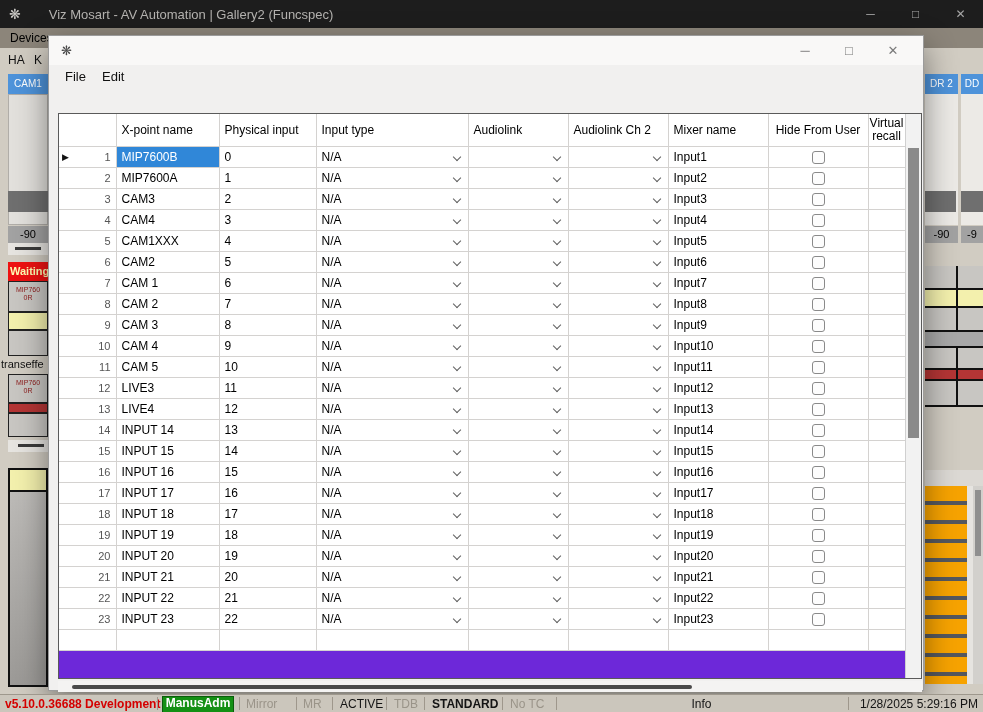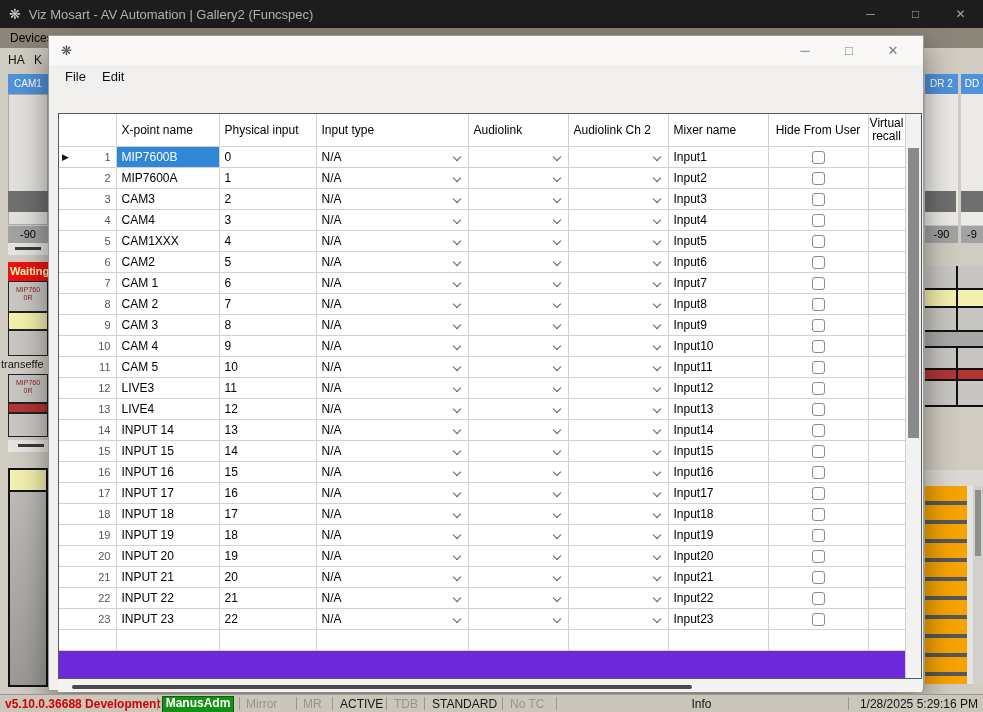--- a/index.html
+++ b/index.html
@@ -2,21 +2,21 @@
 <html><head>
 <meta charset="utf-8">
 <style>
 *{box-sizing:border-box;margin:0;padding:0}
 html,body{width:983px;height:712px}
 body{font-family:"Liberation Sans",sans-serif;position:relative;overflow:hidden;background:#d1ccc2}
 
 
 .main-titlebar{position:absolute;left:0;top:0;width:983px;height:28px;background:#1d1d1d;color:#b5b3b0;display:flex;align-items:center}
 .main-app-icon{margin-left:9px;font-size:14px;color:#cfcdc9}
-.main-title{margin-left:8px;font-size:13px}
+.main-title{margin-left:28px;font-size:13px}
 .main-controls{position:absolute;right:0;top:0;height:28px;display:flex}
 .main-controls span{width:45px;height:28px;display:flex;align-items:center;justify-content:center;font-size:12px;color:#a8a8a8}
 .menubar{position:absolute;left:0;top:28px;width:983px;height:20px;background:#8c857a;color:#000;font-size:12px;line-height:20px}
 .menubar span{margin-left:10px}
 .toolbar{position:absolute;left:0;top:48px;width:983px;height:26px;background:#d1ccc2;font-size:12px;color:#111}
 .toolbar span{position:absolute;top:5px}
 .tb-ha{left:8px}.tb-k{left:34px}
 
 
 .cam1{position:absolute;left:8px;top:74px;width:40px;height:20px;background:#4e93da;color:#fff;font-size:10px;text-align:center;line-height:20px}
@@ -83,21 +83,21 @@
 .hscroll .thumb{position:absolute;left:14px;top:4px;width:620px;height:4px;background:#4a4a4a;border-radius:2px}
 
 
 .statusbar{position:absolute;left:0;top:694px;width:983px;height:18px;background:#cbc6bc;border-top:1px solid #9e988d;font-size:12px;color:#141414}
 .statusbar .sep{position:absolute;top:2px;bottom:2px;width:1px;background:#9e978c}
 .st{position:absolute;top:2px;white-space:nowrap}
 .st-version{left:5px;color:#d40000;font-weight:bold}
 .st-user{left:162px;top:1px;width:72px;height:27px;background:#149014;border:1px solid #0b5c0b;color:#fff;font-weight:bold;text-align:center;line-height:13px}
 .st-dim{color:#9a9489}
 .st-mirror{left:246px}.st-mr{left:303px}.st-active{left:340px;font-weight:400}
-.st-tdb{left:394px}.st-standard{left:432px;font-weight:400}.st-notc{left:510px}
+.st-tdb{left:394px}.st-standard{left:432px;font-weight:700}.st-notc{left:510px}
 .st-info{left:560px;right:140px;text-align:center}
 .st-time{right:5px}
 </style>
 </head>
 <body>
 
 <div class="main-titlebar">
   <span class="main-app-icon">❋</span>
   <span class="main-title">Viz Mosart - AV Automation | Gallery2 (Funcspec)</span>
   <div class="main-controls">

